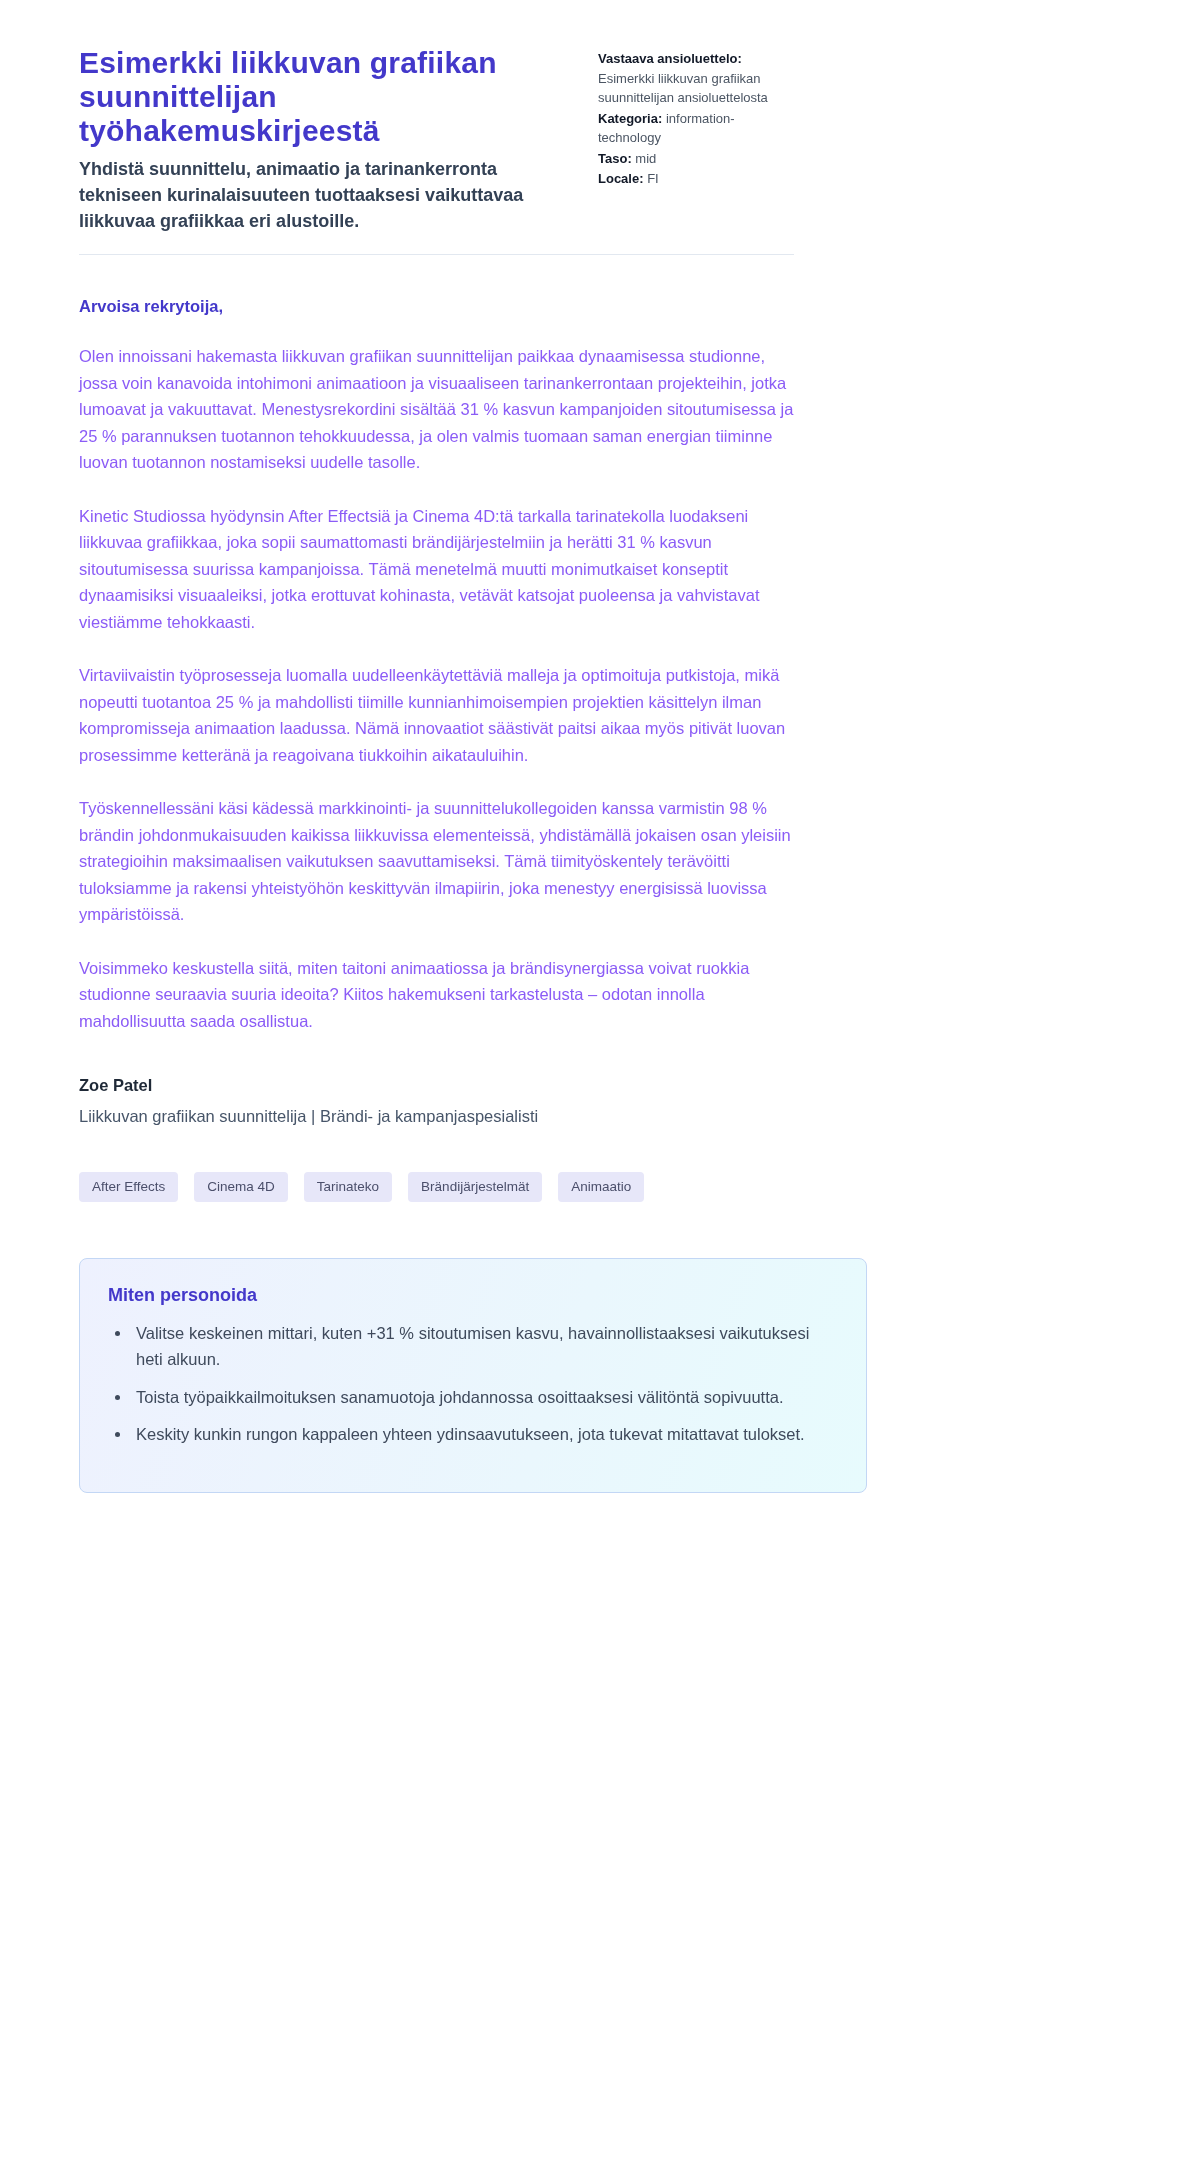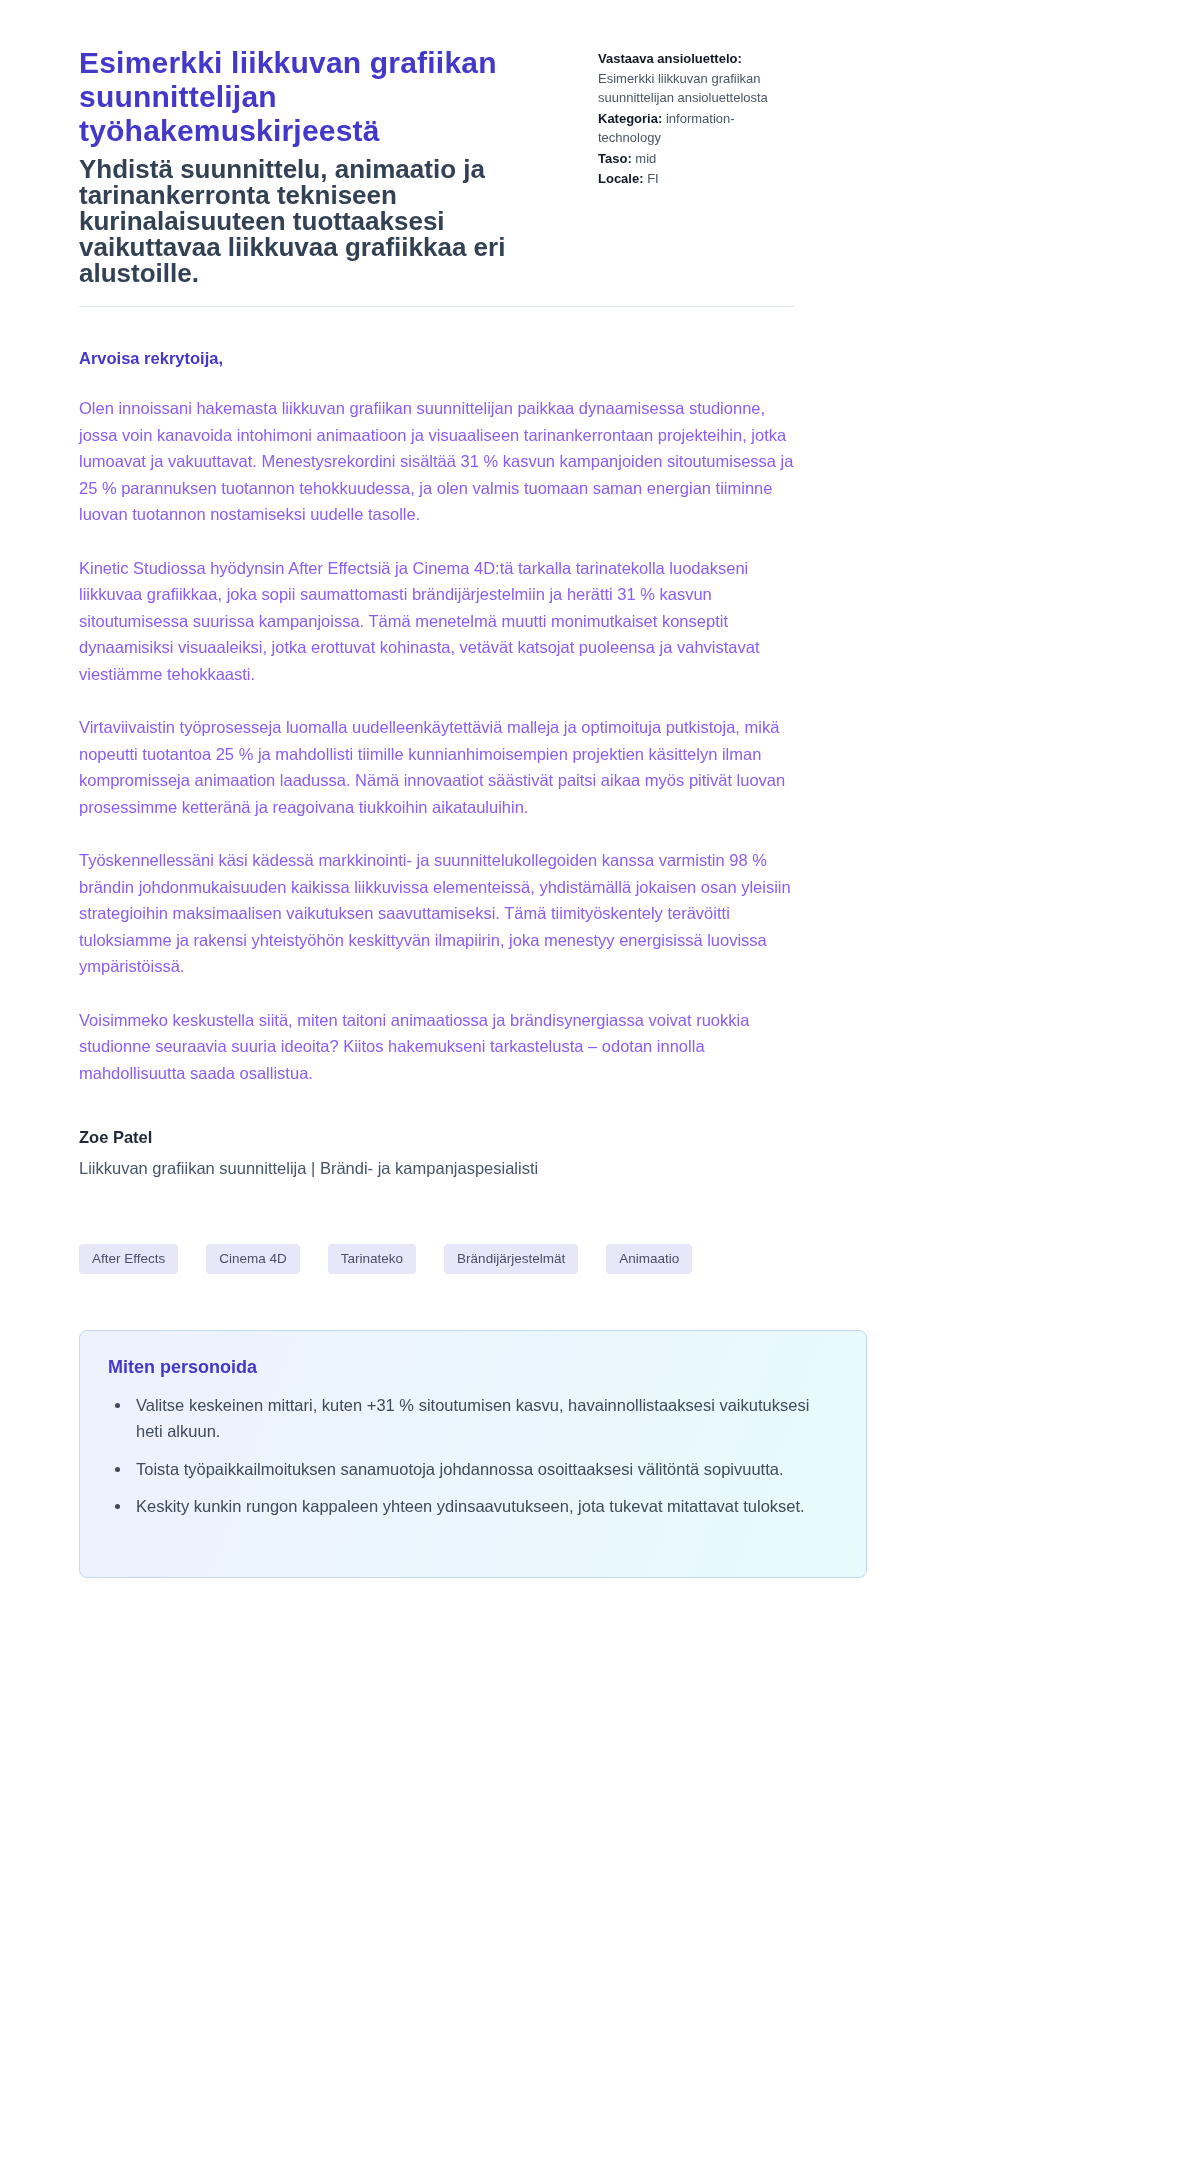--- a/index.html
+++ b/index.html
@@ -29,21 +29,21 @@
   h1.title {
     margin: 0 0 8px 0;
     font-size: 30px;
     line-height: 34px;
     font-weight: 700;
     color: #4338ca;
     letter-spacing: 0.2px;
   }
   .subtitle {
     margin: 0;
-    font-size: 26px;
+    font-size: 18px;
     line-height: 26px;
     font-weight: 700;
     color: #334155;
   }
   .meta {
     max-width: 196px;
     font-size: 13px;
     line-height: 19.5px;
     padding-top: 3px;
   }
@@ -82,41 +82,41 @@
   .sig-title {
     margin: 12px 0 0 0;
     font-size: 16.5px;
     color: #475569;
   }
 
   
   .tags {
     display: flex;
     flex-wrap: wrap;
-    gap: 28px;
-    margin-top: 66px;
+    gap: 16px;
+    margin-top: 46px;
   }
   .chip {
     background: #e7e7f9;
     color: #4b4f6b;
     font-size: 13.5px;
     line-height: 1;
     padding: 8px 13px;
     border-radius: 4px;
     white-space: nowrap;
   }
 
   
   .tips-card {
     width: 788px;
     margin-top: 56px;
     border: 1px solid #c3d7f5;
     border-radius: 8px;
     background: linear-gradient(110deg, #eef1fe 0%, #eaf7fd 60%, #e7fbfd 100%);
-    padding: 26px 28px 41px 28px;
+    padding: 26px 28px 28px 28px;
   }
   .tips-title {
     margin: 0 0 14px 0;
     font-size: 18px;
     font-weight: 700;
     color: #4338ca;
   }
   .tips-list {
     margin: 0;
     padding-left: 24px;

